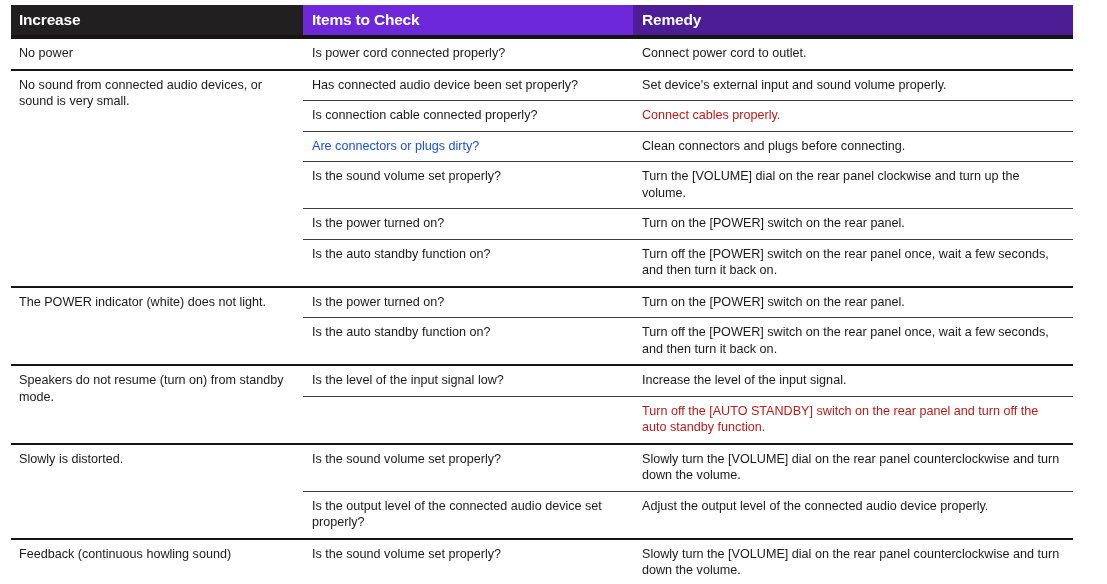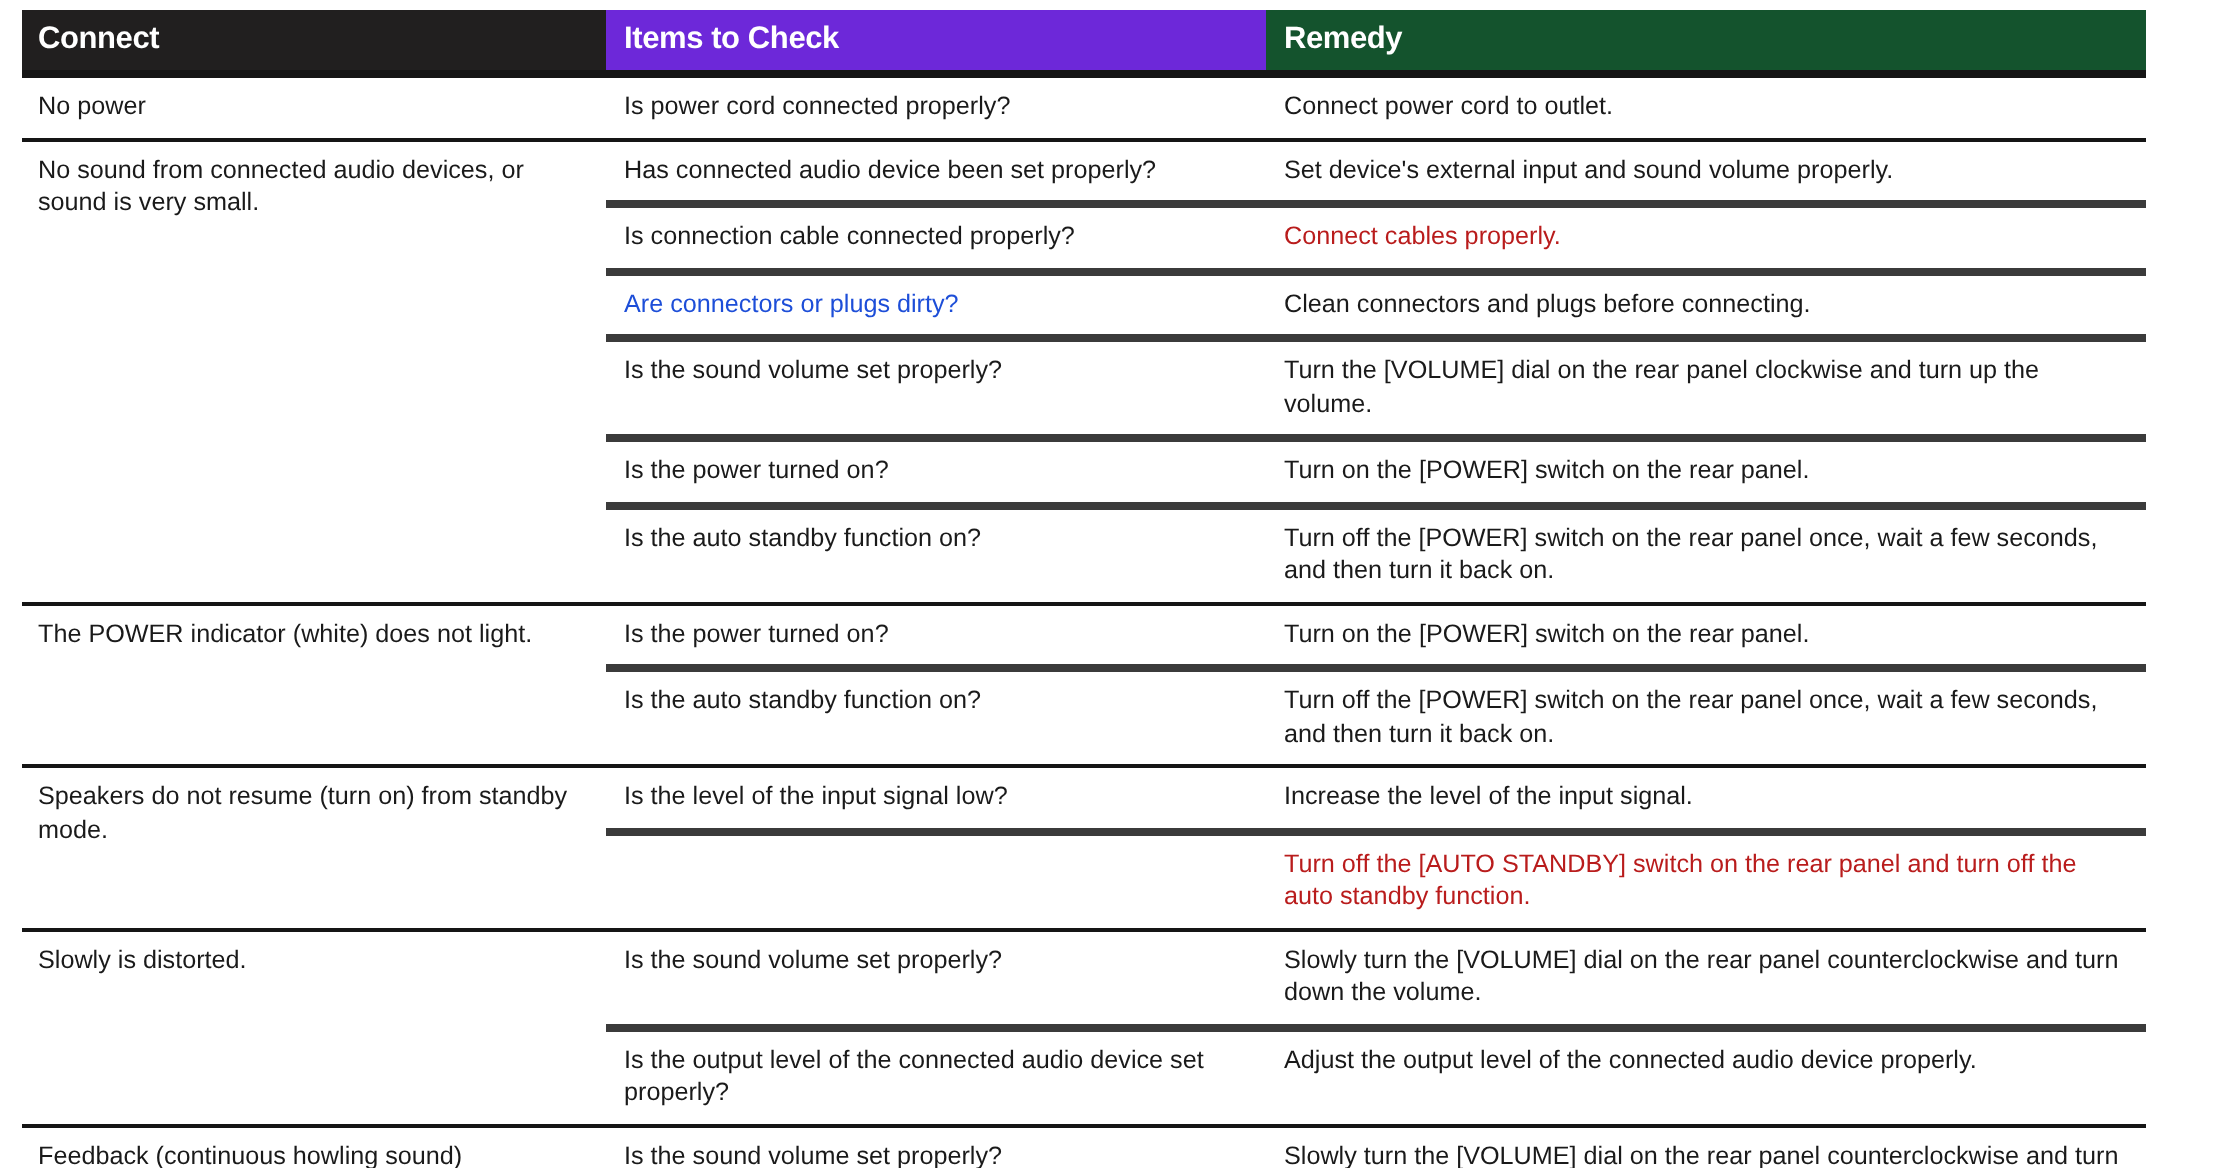--- a/index.html
+++ b/index.html
@@ -57,21 +57,21 @@
     vertical-align: top;
     padding: 6px 10px 7px 8px;
     color: #1a1a1a;
   }
   tbody td.symptom { padding-left: 8px; padding-right: 12px; }
   tbody td.check   { padding-left: 9px; padding-right: 10px; }
   tbody td.remedy  { padding-left: 9px; padding-right: 8px; }
 
   
   tr.sub > td.rule-top {
-    border-top: 4px solid #4d7c0f;
+    border-top: 1px solid #4d7c0f;
   }
   
   tr.group-start > td {
     border-top: 2px solid #151515;
   }
   
   tbody tr.group-start.first > td {
     border-top: 4px solid #0f172a;
   }
 </style>
@@ -80,23 +80,23 @@
 
 <div id="table-wrap">
   <table class="tbl">
     <colgroup>
       <col class="c-symptom">
       <col class="c-check">
       <col class="c-remedy">
     </colgroup>
     <thead>
       <tr>
-        <th class="h-symptom" style="background: rgb(33, 31, 31); color: rgb(255, 255, 255);">Connect</th>
+        <th class="h-symptom" style="background: rgb(33, 31, 31); color: rgb(255, 255, 255);">Increase</th>
         <th class="h-check" style="background: #6d28d9; color: rgb(255, 255, 255);">Items to Check</th>
-        <th class="h-remedy" style="background: #14532d; color: rgb(255, 255, 255);">Remedy</th>
+        <th class="h-remedy" style="background: #4c1d95; color: rgb(255, 255, 255);">Remedy</th>
       </tr>
     </thead>
     <tbody id="tbody">
         <tr class="group-start first">
           <td class="symptom" rowspan="1" style="color: rgb(26, 26, 26); border-top-color: rgb(21, 21, 21);">No power</td>
           <td class="check" style="color: rgb(26, 26, 26); border-top-color: rgb(21, 21, 21);">Is power cord connected properly?</td>
           <td class="remedy" style="color: rgb(26, 26, 26); border-top-color: rgb(21, 21, 21);">Connect power cord to outlet.</td>
         </tr>
         <tr class="group-start">
           <td class="symptom" rowspan="6" style="color: rgb(26, 26, 26); border-top-color: rgb(21, 21, 21);">No sound from connected audio devices, or sound is very small.</td>

